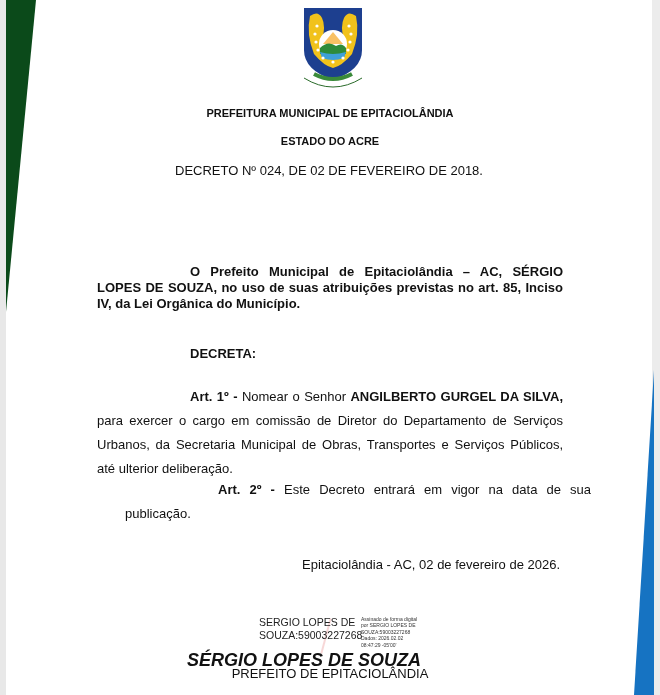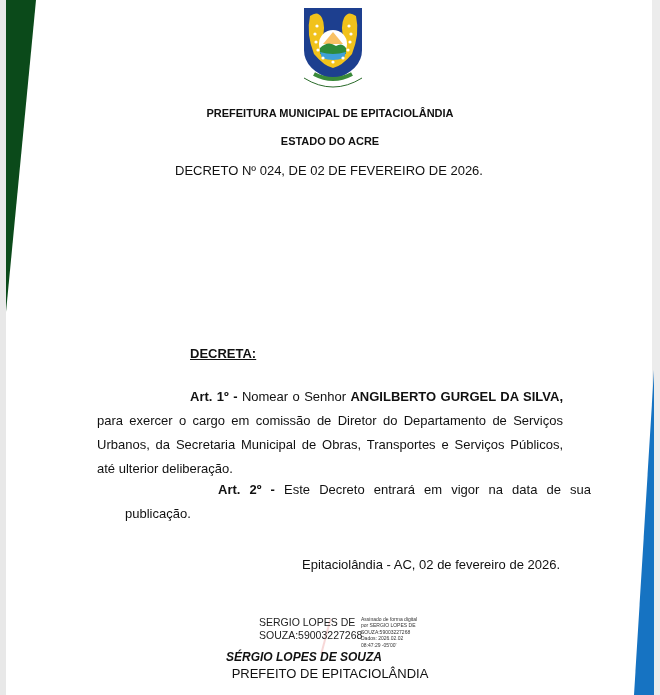--- a/index.html
+++ b/index.html
@@ -17,34 +17,34 @@
   .hdr { position: absolute; left: 0; width: 660px; text-align: center; font-weight: bold; font-size: 11px; line-height: 12px; }
   .hdr1 { top: 95px; margin-top: 40px; }
   .hdr2 { top: 107px; }
 
   .decree-title { position: absolute; left: 175px; top: 163px; font-size: 13px; }
   .ementa { position: absolute; left: 339px; top: 213px; width: 224px; font-weight: bold; font-style: italic; font-size: 13px; line-height: 16px; text-align: justify; }
 
   .preamble { position: absolute; left: 97px; top: 264px; width: 466px; font-weight: bold; font-size: 13px; line-height: 16px; text-align: justify; }
   .preamble .indent { display: inline-block; width: 93px; }
 
-  .decreta { position: absolute; left: 190px; top: 346px; font-weight: bold; font-size: 13px; text-decoration: underline; }
+  .decreta { position: absolute; left: 190px; top: 346px; font-weight: bold; font-size: 13px; }
 
   .art { position: absolute; left: 97px; width: 466px; font-size: 13px; line-height: 24px; text-align: justify; }
   .art1 { top: 385px; }
   .art2 { top: 478px; margin-left: 28px; }
   .art .indent { display: inline-block; width: 93px; }
   .b { font-weight: bold; }
 
   .place-date { position: absolute; left: 302px; top: 557px; font-size: 13px; }
 
   .sig-name-left { position: absolute; left: 259px; top: 616px; font-size: 10.5px; line-height: 13px; width: 100px; color: #222; }
   .sig-meta { position: absolute; left: 361px; top: 616px; font-size: 5px; line-height: 6.4px; width: 60px; color: #333; }
   .sig-mark { position: absolute; left: 325px; top: 618px; width: 2px; height: 36px; background: #f0b0b0; transform: rotate(15deg); opacity: 0.5; }
-  .signer-name { position: absolute; left: 0; width: 608px; top: 650px; text-align: center; font-weight: bold; font-style: italic; font-size: 12px; }
+  .signer-name { position: absolute; left: 0; width: 608px; top: 650px; text-align: center; font-weight: bold; font-style: italic; font-size: 18px; }
   .signer-role { position: absolute; left: 0; width: 660px; top: 666px; text-align: center; font-size: 13px; }
 </style>
 </head>
 <body>
 
 <div class="frame-left"></div>
 <div class="frame-right"></div>
 
 <svg class="deco" viewBox="0 0 660 695">
   <polygon points="6,0 36,0 6,312" fill="#0b4a1a"></polygon>
@@ -73,23 +73,24 @@
       <circle cx="55" cy="30" r="1.6"></circle>
         <circle cx="53" cy="22" r="1.6"></circle>
     </g>
     <path d="M18,70 Q37,80 56,70" fill="none" stroke="#3a8a3a" stroke-width="4"></path>
     <path d="M8,74 Q37,92 66,74" fill="none" stroke="#2a6b2a" stroke-width="1"></path>
   </svg>
 
   <div class="hdr hdr1">ESTADO DO ACRE</div>
   <div class="hdr hdr2">PREFEITURA MUNICIPAL DE EPITACIOLÂNDIA</div>
 
-  <div class="decree-title">DECRETO Nº 024, DE 02 DE FEVEREIRO DE 2026.</div>
+  <div class="decree-title">DECRETO Nº 024, DE 02 DE FEVEREIRO DE 2018.</div>
 
 
+  <div class="preamble"><span class="indent"></span><span>O Prefeito Municipal de Epitaciolândia – AC, SÉRGIO LOPES DE SOUZA, no uso de suas atribuições previstas no art. 85, Inciso IV, da Lei Orgânica do Município.</span></div>
 
   <div class="decreta">DECRETA:</div>
 
   <div class="art art1"><span class="indent"></span><span class="b">Art. 1º -</span><span> Nomear o Senhor </span><span class="b">ANGILBERTO GURGEL DA SILVA,</span><span> para exercer o cargo em comissão de Diretor do Departamento de Serviços Urbanos, da Secretaria Municipal de Obras, Transportes e Serviços Públicos, até ulterior deliberação.</span></div>
 
   <div class="art art2"><span class="indent"></span><span class="b">Art. 2º -</span><span> Este Decreto entrará em vigor na data de sua publicação.</span></div>
 
   <div class="place-date">Epitaciolândia - AC, 02 de fevereiro de 2026.</div>
 
   <div class="sig-mark"></div>

